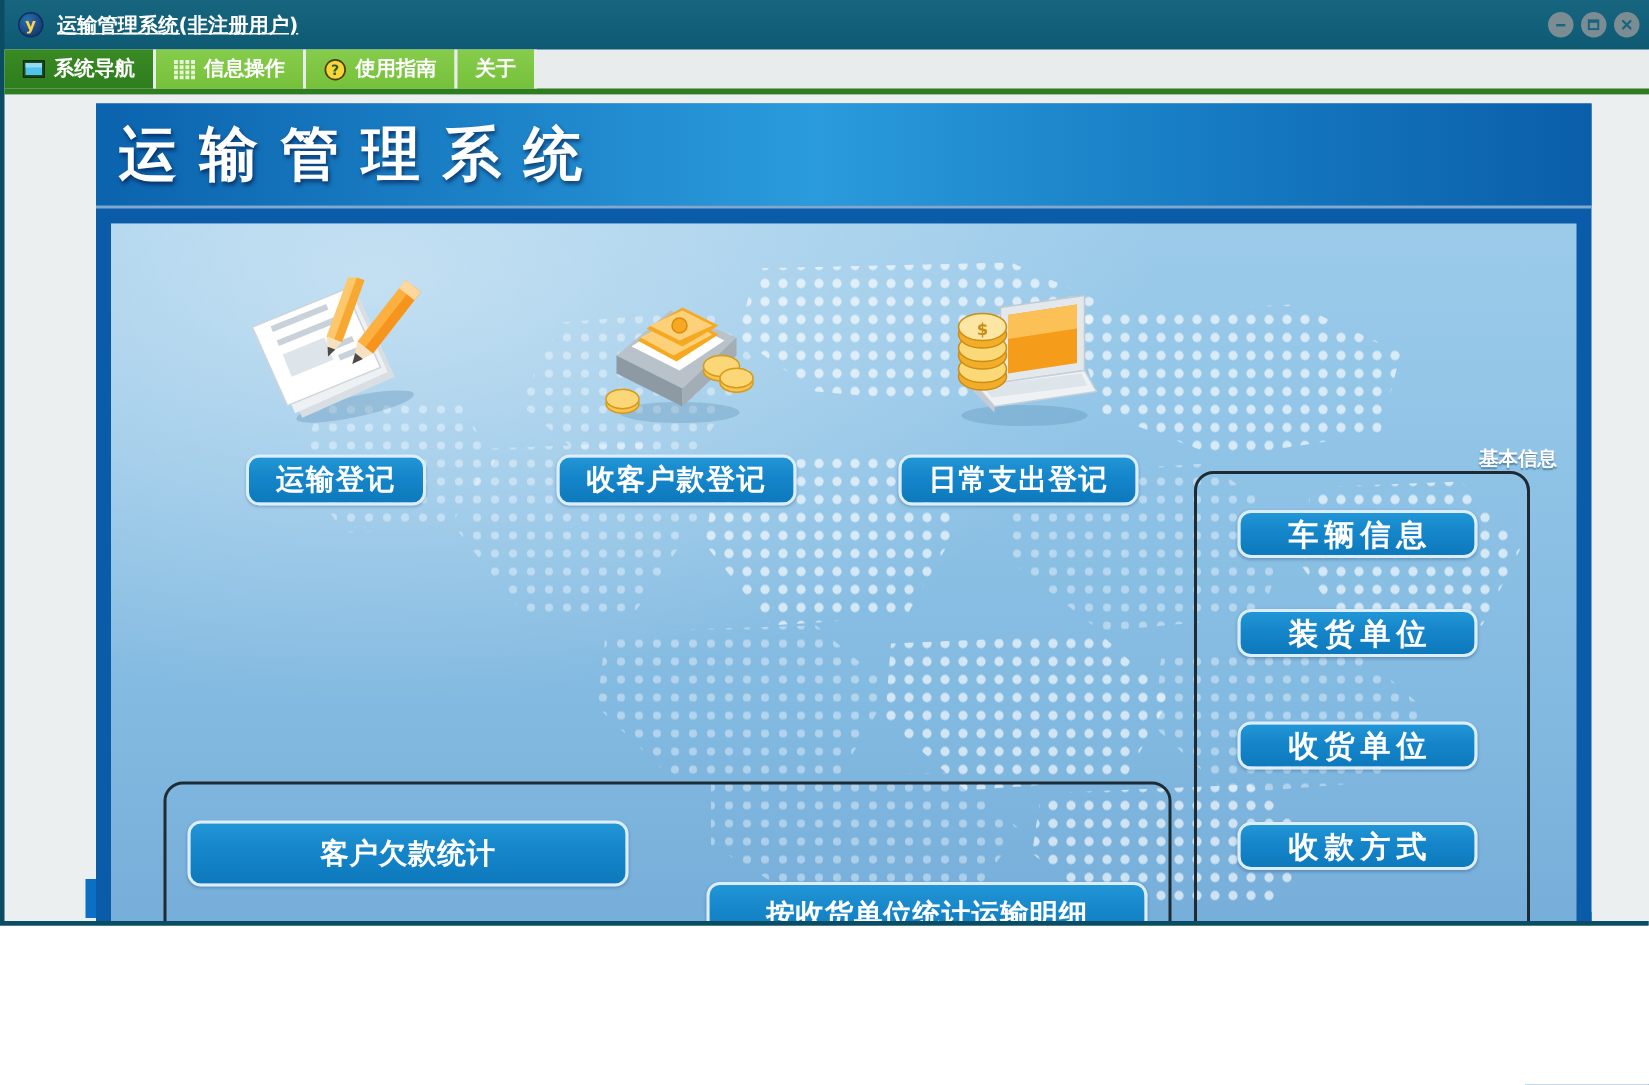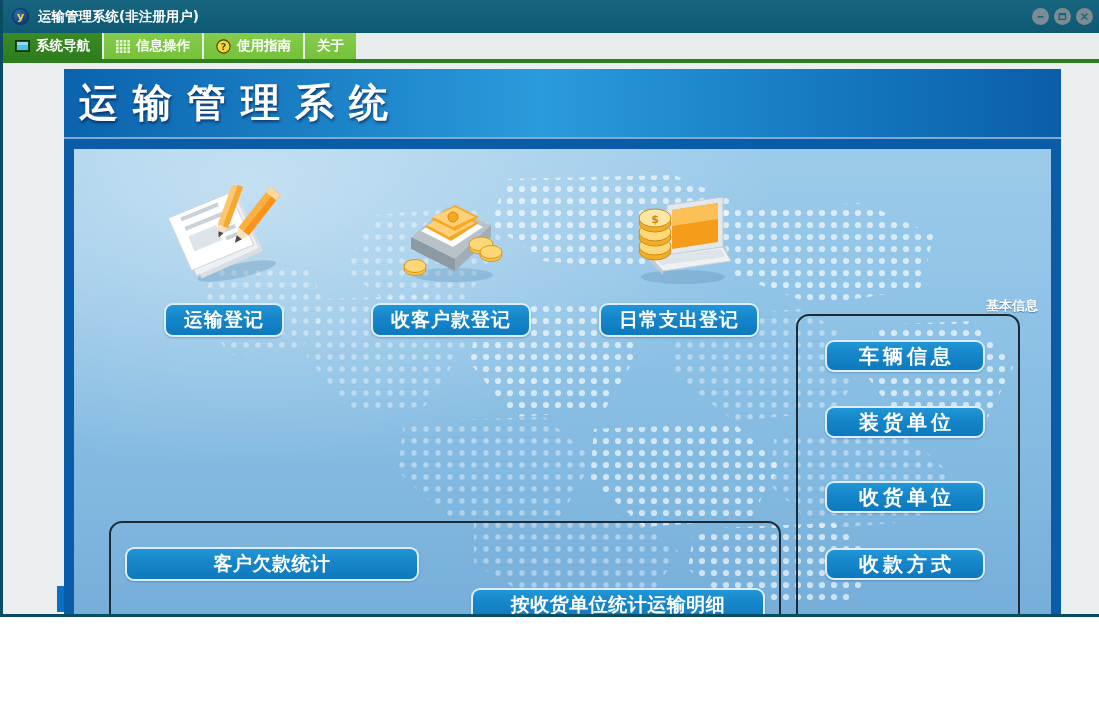--- a/index.html
+++ b/index.html
@@ -39,20 +39,21 @@
     display: flex; align-items: center; justify-content: center;
     color: #ffd24a; font-size: 11px; font-weight: bold; line-height: 1;
   }
   #title-text {
     margin-left: 9px;
     color: #ffffff;
     font-size: 13.5px;
     font-weight: bold;
     letter-spacing: 0px;
     white-space: nowrap;
+    text-decoration: underline;
   }
   #window-controls {
     position: absolute; right: 9px; top: 8px;
     display: flex; gap: 5px;
   }
   .win-btn {
     width: 17px; height: 17px; border-radius: 50%;
     background: #7b8c92;
     display: flex; align-items: center; justify-content: center;
     cursor: pointer;
@@ -172,21 +173,21 @@
   
   #reports-group {
     position: absolute;
     left: 35px; top: 372px;
     width: 672px; height: 160px;
     border: 2px solid #1f2b33;
     border-radius: 13px;
   }
   .report-btn {
     position: absolute;
-    height: 34px;
+    height: 44px;
     font-size: 19px;
     letter-spacing: 0.5px;
   }
 
   
   #basic-group-label {
     position: absolute;
     left: 831px; top: 148px;
     width: 214px;
     text-align: center;

